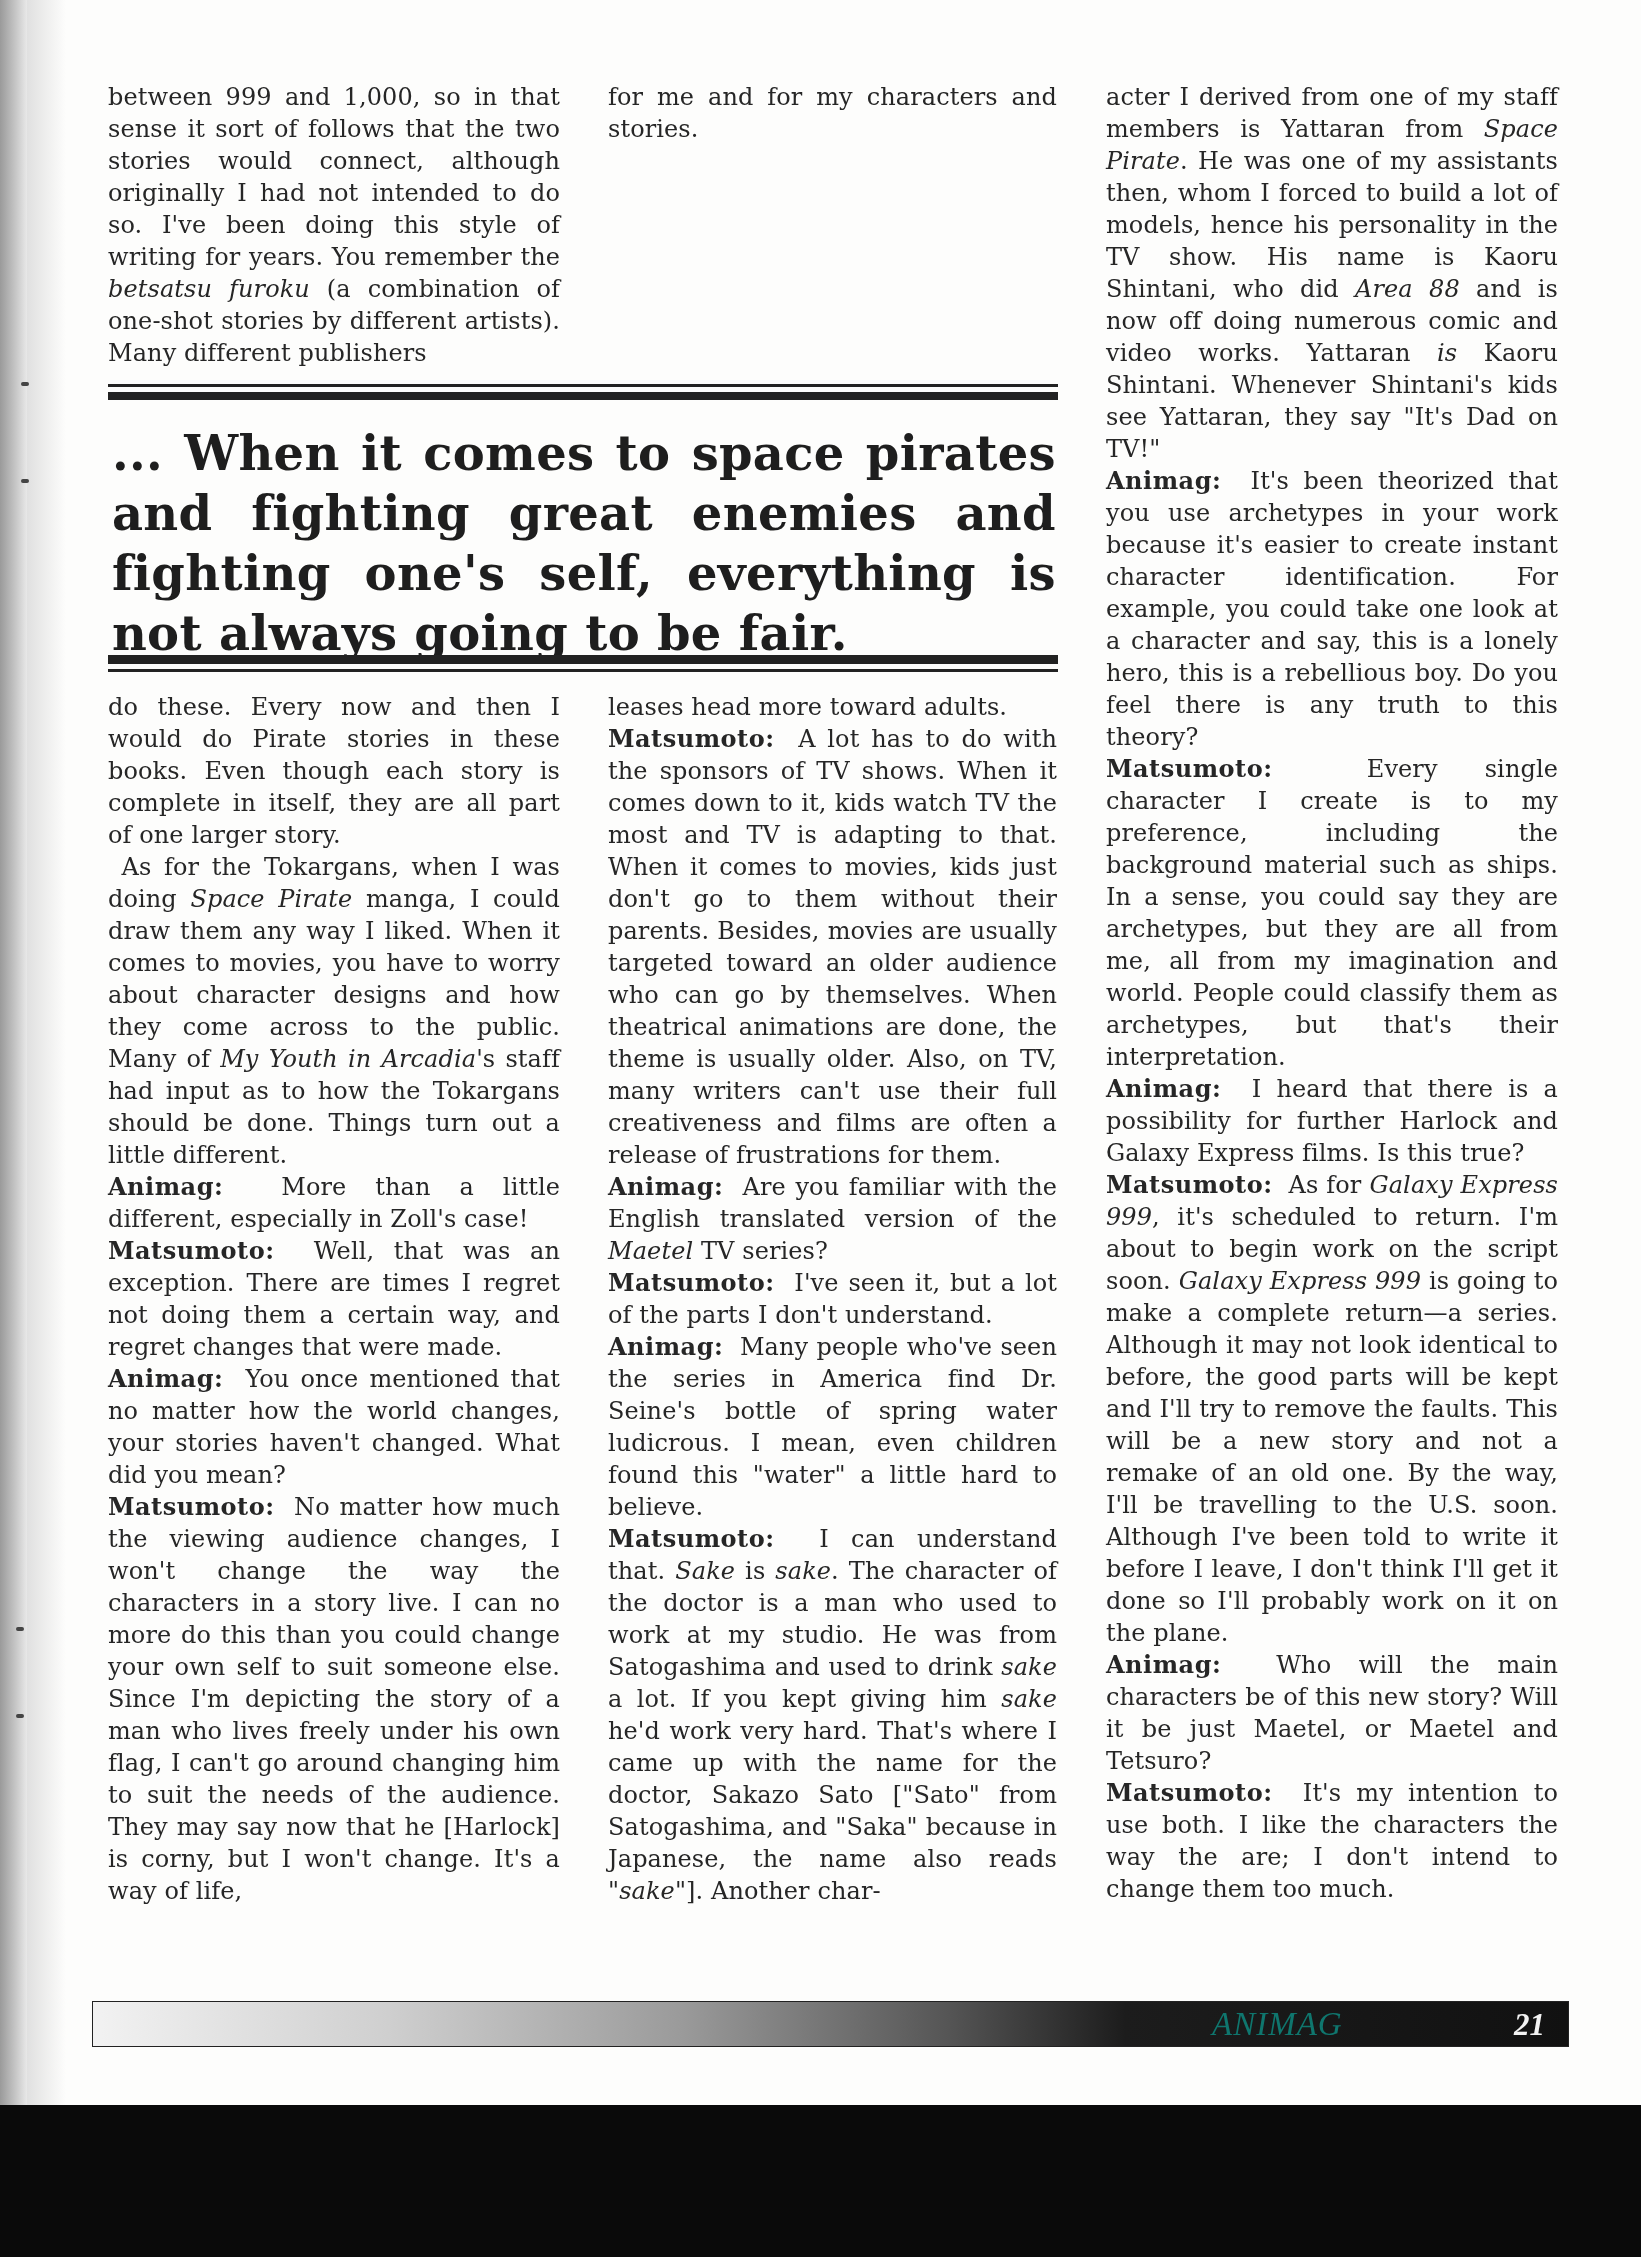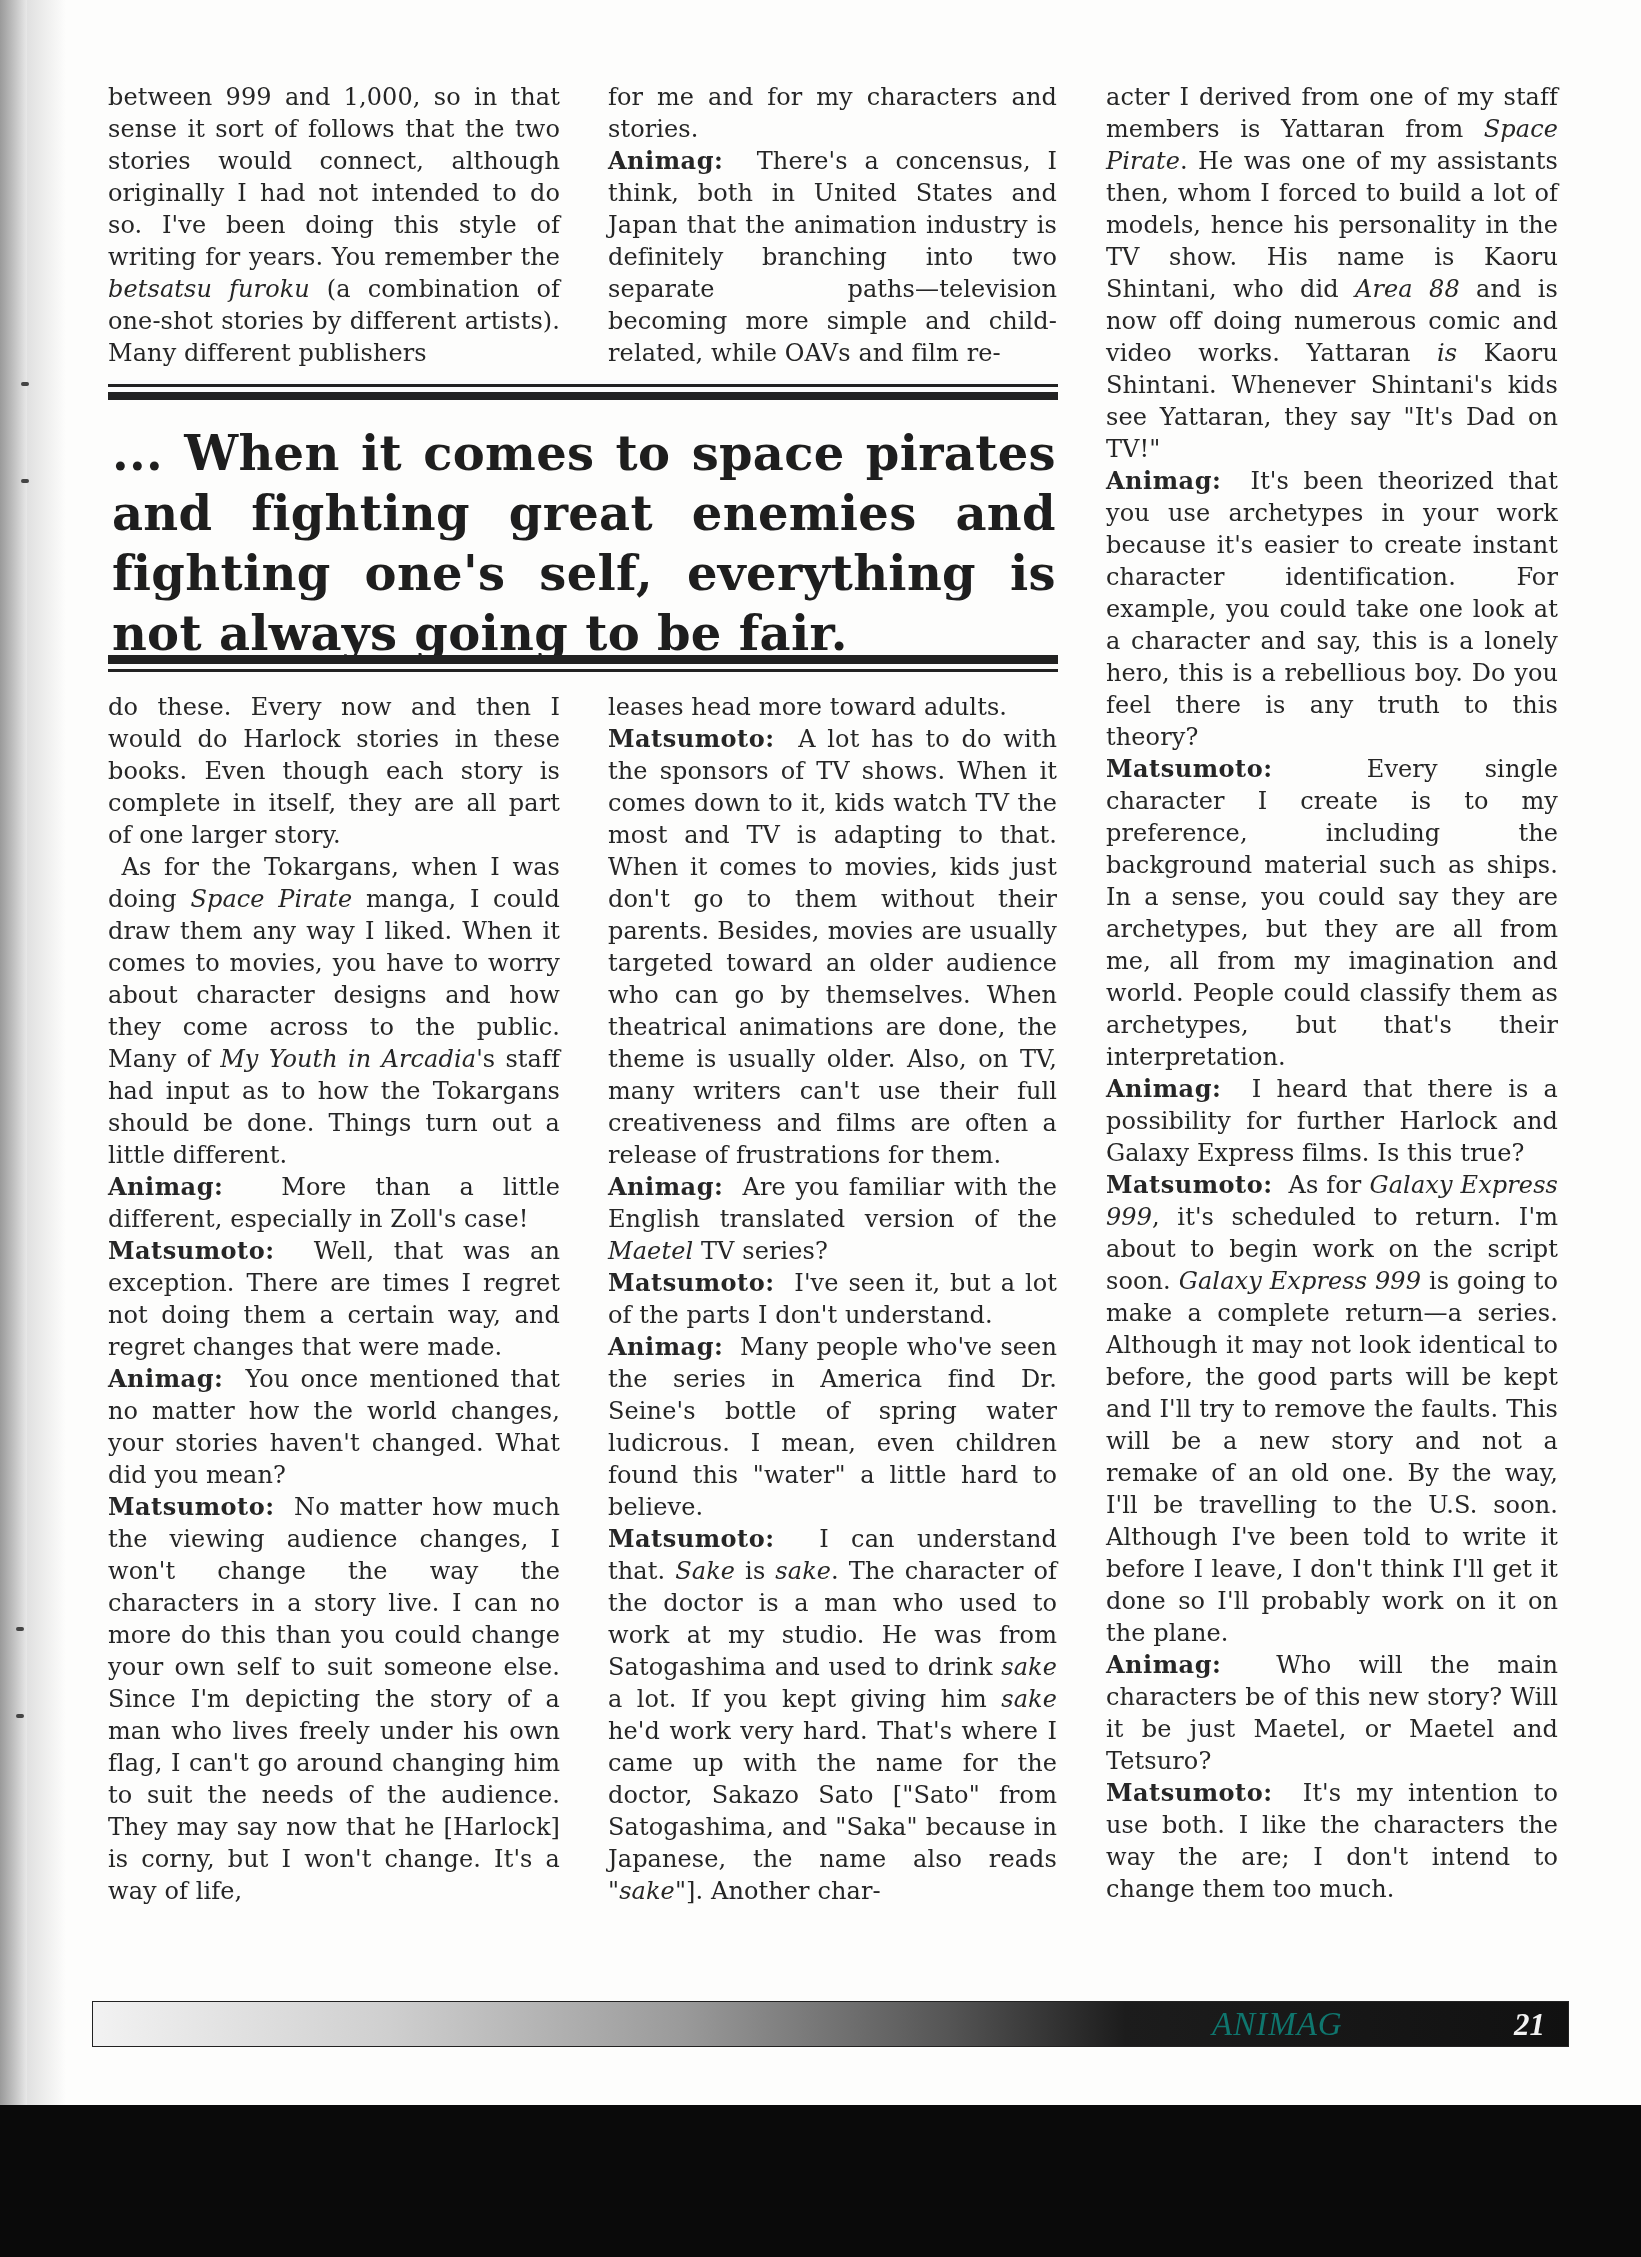--- a/index.html
+++ b/index.html
@@ -76,33 +76,32 @@
 <div class="margin-mark" style="left:21px;top:479px;"></div>
 <div class="margin-mark" style="left:16.4px;top:1627px;"></div>
 <div class="margin-mark" style="left:16.4px;top:1714px;"></div>
 
 <div class="col col-a-top">
   <p><span>between 999 and 1,000, so in that sense it sort of follows that the two stories would connect, although originally I had not intended to do so.  I've been doing this style of writing for years.  You remember the </span><i>betsatsu furoku</i><span> (a combination of one-shot stories by different artists).  Many different publishers</span></p>
 </div>
 
 <div class="col col-b-top">
   <p><span>for me and for my characters and stories.</span></p>
-  <p><b>Animag:</b>&nbsp; <span>There's a concensus, I think, both in United States and Japan that the animation industry is definitely branching into two separate paths—television becoming more simple and child-related, while OAVs and film re-</span></p>
 </div>
 
 <div class="pull-quote">
   <div class="rule-thin" style="top:0;"></div>
   <div class="rule-thick" style="top:7.7px;"></div>
   <div class="pq-text">... When it comes to space pirates and fighting great enemies and fighting one's self, everything is not always going to be fair.</div>
   <div class="rule-thick" style="top:271px;"></div>
   <div class="rule-thin" style="top:285px;"></div>
 </div>
 
 <div class="col col-a-bot">
-  <p><span>do these.  Every now and then I would do Harlock stories in these books.  Even though each story is complete in itself, they are all part of one larger story.</span></p>
+  <p><span>do these.  Every now and then I would do Pirate stories in these books.  Even though each story is complete in itself, they are all part of one larger story.</span></p>
   <p class="indent"><span>As for the Tokargans, when I was doing </span><i>Space Pirate</i><span> manga, I could draw them any way I liked.  When it comes to movies, you have to worry about character designs and how they come across to the public.  Many of </span><i>My Youth in Arcadia</i><span>'s staff had input as to how the Tokargans should be done.  Things turn out a little different.</span></p>
   <p><b>Animag:</b>&nbsp; <span>More than a little different, especially in Zoll's case!</span></p>
   <p><b>Matsumoto:</b>&nbsp; <span>Well, that was an exception.  There are times I regret not doing them a certain way, and regret changes that were made.</span></p>
   <p><b>Animag:</b>&nbsp; <span>You once mentioned that no matter how the world changes, your stories haven't changed.  What did you mean?</span></p>
   <p><b>Matsumoto:</b>&nbsp; <span>No matter how much the viewing audience changes, I won't change the way the characters in a story live.  I can no more do this than you could change your own self to suit someone else.  Since I'm depicting the story of a man who lives freely under his own flag, I can't go around changing him to suit the needs of the audience.  They may say now that he [Harlock] is corny, but I won't change.  It's a way of life,</span></p>
 </div>
 
 <div class="col col-b-bot">
   <p><span>leases head more toward adults.</span></p>
   <p><b>Matsumoto:</b>&nbsp; <span>A lot has to do with the sponsors of TV shows.  When it comes down to it, kids watch TV the most and TV is adapting to that.  When it comes to movies, kids just don't go to them without their parents.  Besides, movies are usually targeted toward an older audience who can go by themselves.  When theatrical animations are done, the theme is usually older.  Also, on TV, many writers can't use their full creativeness and films are often a release of frustrations for them.</span></p>

